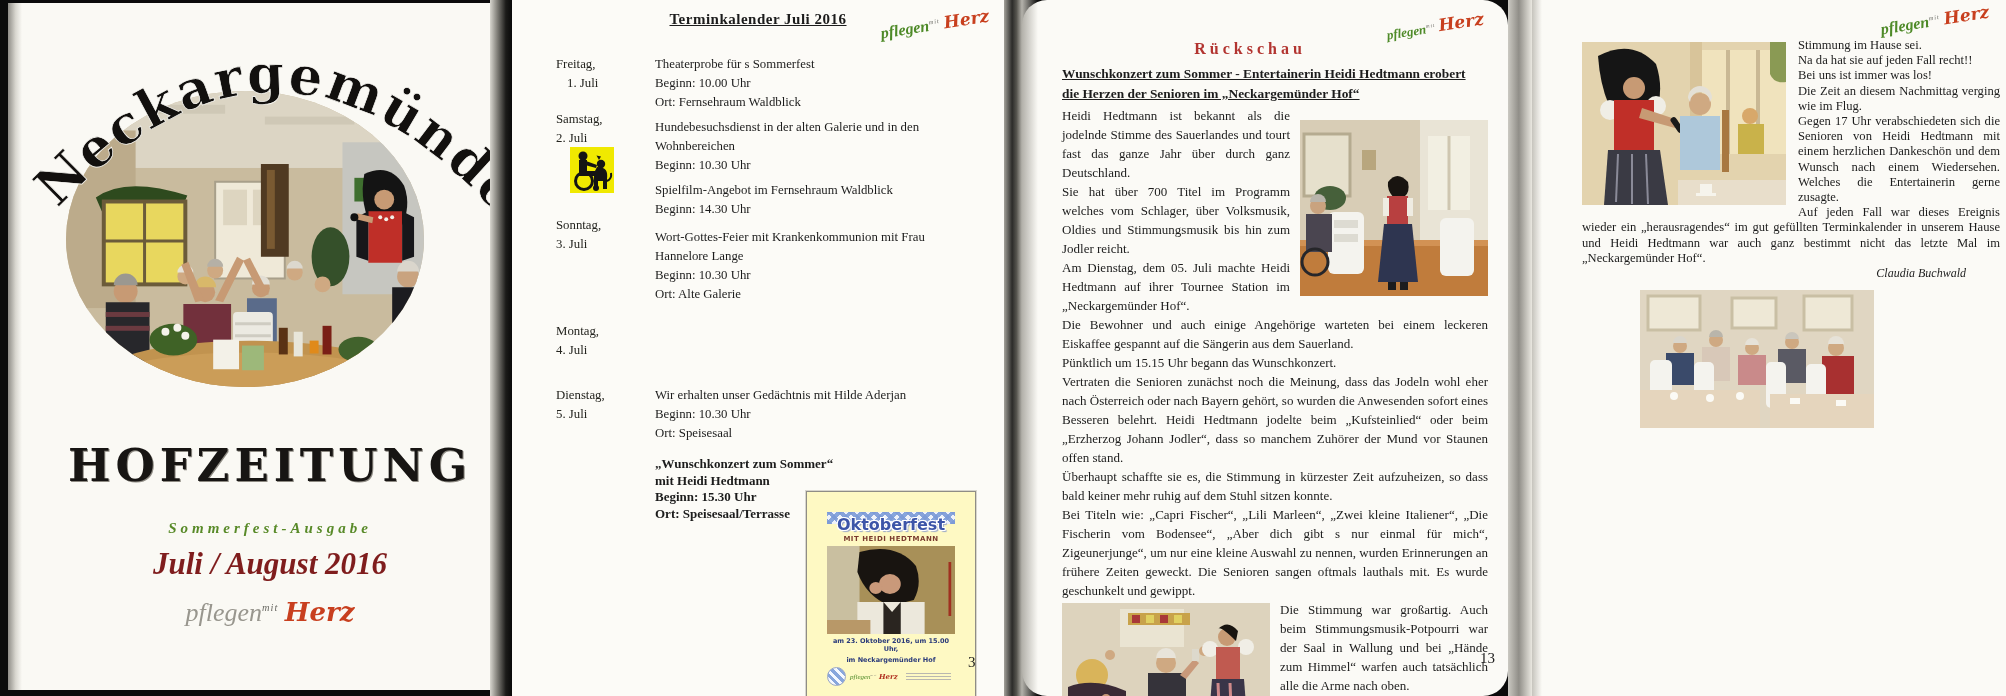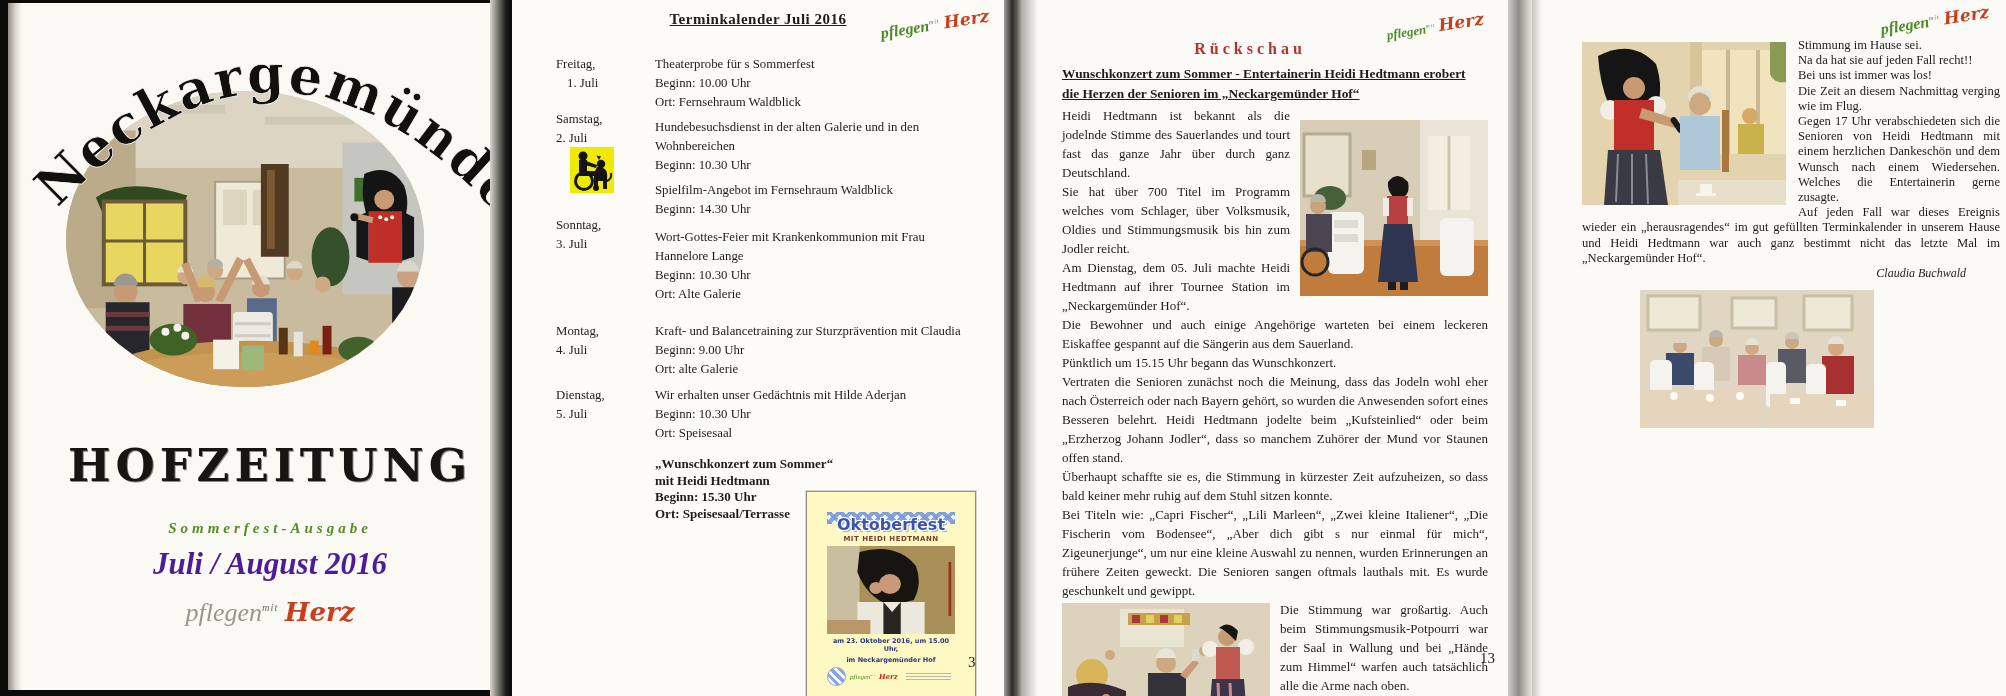--- a/index.html
+++ b/index.html
@@ -10,21 +10,21 @@
   #cover{left:8px;width:484px;top:3px;height:687px;background:#faf9f4;}
   #cover:before{content:"";position:absolute;left:0;top:0;bottom:0;width:14px;
       background:linear-gradient(90deg,#8f8d87,#d9d7d0 55%,rgba(250,249,244,0));}
   .cover-photo{position:absolute;left:58px;top:88px;width:358px;height:296px;border-radius:50%;overflow:hidden;}
   .cover-photo svg{display:block;width:100%;height:100%;}
   .masthead{position:absolute;left:16px;top:10px;width:472px;height:218px;}
   .cover-text{position:absolute;left:42px;right:2px;text-align:center;}
   .cover-title{top:436px;font-family:"DejaVu Serif",serif;font-weight:bold;font-size:45px;
       letter-spacing:5px;color:#171513;text-shadow:1px 1px 0 #8d8a82;}
   .cover-edition{top:517px;font-style:italic;font-weight:bold;font-size:15px;letter-spacing:4px;color:#588a28;}
-  .cover-issue{top:543px;font-style:italic;font-weight:bold;font-size:31px;color:#4c1d95;}
+  .cover-issue{top:543px;font-style:italic;font-weight:bold;font-size:31px;color:#7f1d1d;}
   .cover-brand{top:594px;font-size:26px;}
   .brand .bp{font-style:italic;color:#4e8a28;}
   .brand .bm{font-size:0.4em;vertical-align:super;color:#6a6a64;font-style:italic;letter-spacing:1px;}
   .brand .bh{font-style:italic;font-weight:bold;color:#c83f1e;font-family:"DejaVu Serif",serif;}
   .cover-brand .bp{color:#98968e;}
   
   .spine{position:absolute;top:0;height:696px;}
   #spine1{left:490px;width:22px;background:linear-gradient(90deg,#d8d6cf,#7c7a74 35%,#1b1b19 72%,#090909);}
   #spine2{left:1004px;width:18px;background:linear-gradient(90deg,#a3a19a,#2b2b29 45%,#56554f 70%,#b5b3ac);}
   #spine3{left:1508px;width:24px;background:linear-gradient(90deg,#cbc9c2,#908e88 45%,#c2c0b9 75%,#e9e7e0);}
@@ -58,21 +58,21 @@
       font-size:6.5px;color:#2a3a7a;line-height:8px;}
   .p-bottom{display:flex;align-items:center;gap:4px;margin-top:3px;}
   .p-badge{width:17px;height:17px;border-radius:50%;border:1px solid #9aa7c8;background:
       repeating-linear-gradient(45deg,#88a6dc 0 3px,#f5f8ff 3px 6px);}
   .p-brandline{font-size:7px;white-space:nowrap;}
   .p-brandline .bp{font-style:italic;color:#4e8a28;}
   .p-brandline .bh{font-style:italic;font-weight:bold;color:#b03020;}
   .p-addr{flex:1;}
   .p-addr div{height:1.5px;background:#b9b7b0;margin:1.5px 4px;}
   
-  #page3{left:1022px;width:486px;background:#fbfaf6;}
+  #page3{left:1022px;width:486px;background:#fbfaf6;border-radius:25px;}
   #page3:before{content:"";position:absolute;left:0;top:0;bottom:0;width:16px;
       background:linear-gradient(90deg,#b3b1aa,rgba(251,250,246,0));}
   .section-title{position:absolute;left:0;right:30px;top:40px;text-align:center;font-weight:bold;
       font-size:16px;letter-spacing:4px;color:#b23430;}
   .headline{position:absolute;left:40px;top:64px;width:426px;font-weight:bold;font-size:13.4px;
       line-height:20px;}
   .headline span{text-decoration:underline;}
   .article-body{position:absolute;left:40px;top:106px;width:426px;font-size:13px;line-height:19px;
       text-align:justify;}
   .article-body p{margin:0;}
@@ -245,25 +245,20 @@
     <div class="cal-desc" style="top:228px;">
       <div>Wort-Gottes-Feier mit Krankenkommunion mit Frau</div>
       <div>Hannelore Lange</div>
       <div>Beginn: 10.30 Uhr</div>
       <div>Ort: Alte Galerie</div>
     </div>
 
     <div class="cal-day" style="top:322px;">
       <div>Montag,</div>
       <div>4. Juli</div>
-    </div>
-    <div class="cal-desc" style="top:322px;">
-      <div>Kraft- und Balancetraining zur Sturzprävention mit Claudia</div>
-      <div>Beginn: 9.00 Uhr</div>
-      <div>Ort: alte Galerie</div>
     </div>
 
     <div class="cal-day" style="top:386px;">
       <div>Dienstag,</div>
       <div>5. Juli</div>
     </div>
     <div class="cal-desc" style="top:386px;">
       <div>Wir erhalten unser Gedächtnis mit Hilde Aderjan</div>
       <div>Beginn: 10.30 Uhr</div>
       <div>Ort: Speisesaal</div>

